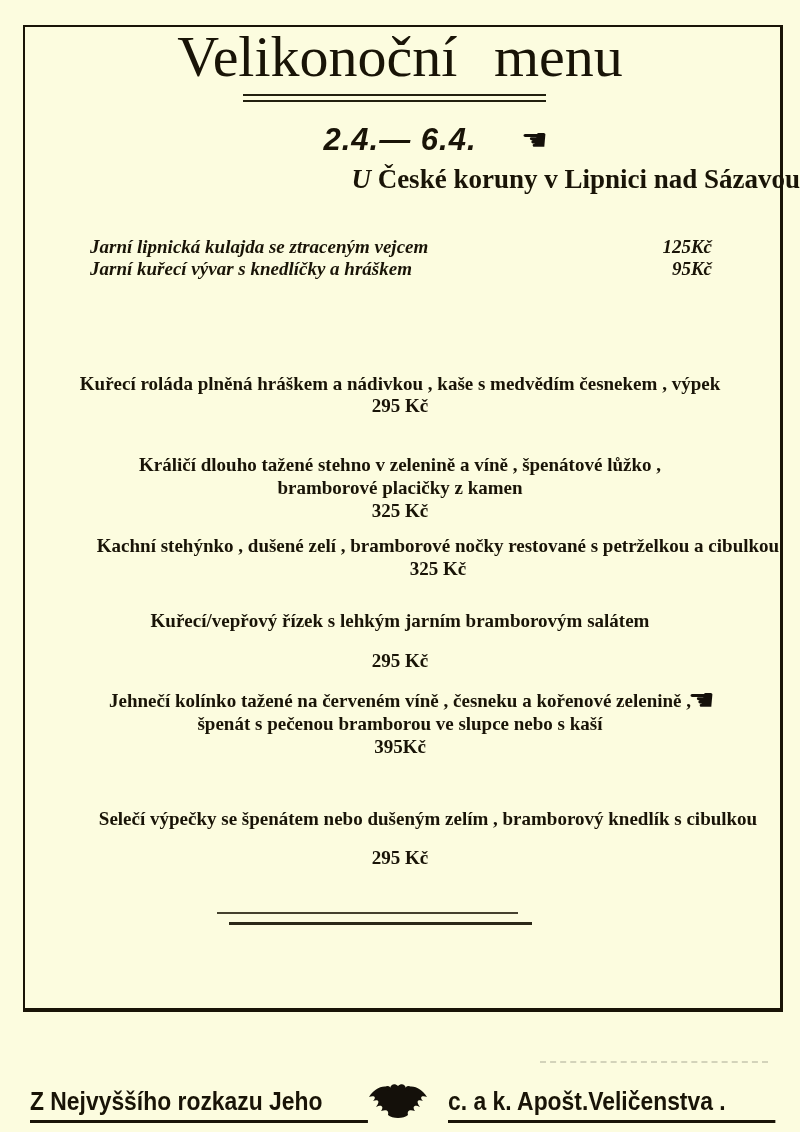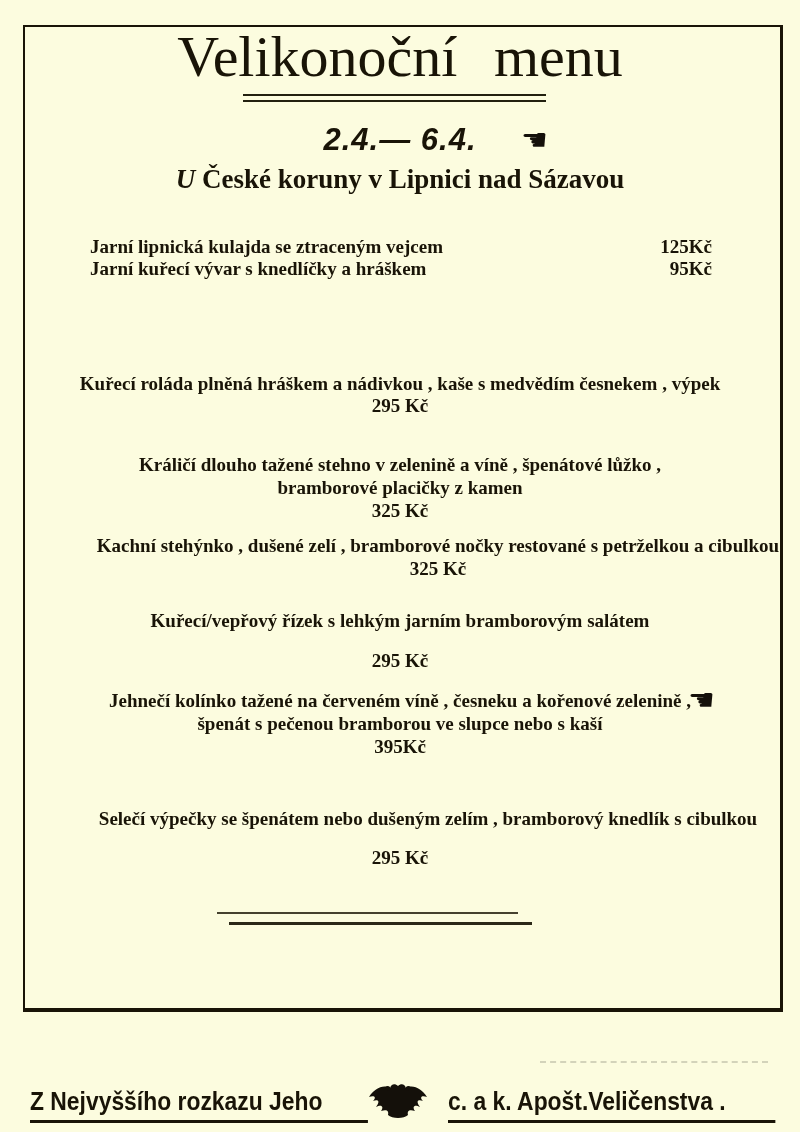--- a/index.html
+++ b/index.html
@@ -22,30 +22,30 @@
     word-spacing:22px;letter-spacing:0px;
   }
   .title-rule{
     left:243px;top:94px;width:303px;height:4px;
     border-top:2px solid #22200f;border-bottom:2px solid #22200f;
   }
   .dates{
     top:122px;font-family:"Liberation Sans",sans-serif;
     font-weight:700;font-style:italic;font-size:31px;letter-spacing:1px;
   }
-  .venue{top:164px;font-size:27px;font-weight:700;}
+  .venue{top:164px;font-size:27px;font-weight:700;text-align:right;}
   .venue .u-prefix{font-style:italic;}
   .manicule{
     font-family:"DejaVu Sans",sans-serif;font-size:30px;line-height:30px;
     color:#14100a;
   }
   .manicule-dates{left:521px;top:125px;}
   .manicule-lamb{left:688px;top:685px;}
   
-  .soups{left:90px;top:236px;width:622px;font-size:19px;font-weight:700;line-height:21.5px;}
+  .soups{left:90px;top:236px;width:622px;font-size:19px;font-weight:700;line-height:21.5px;font-style:italic;}
   .soup-row{display:flex;justify-content:space-between;}
   
   .main-line{font-size:19px;font-weight:700;}
   .m1-name{top:373px;}
   .m1-price{top:395px;}
   .m2{top:453px;line-height:23px;}
   .m3{top:534px;line-height:23px;padding-left:38px;}
   .m4-name{top:610px;}
   .m4-price{top:650px;}
   .m5{top:689px;line-height:23px;}

